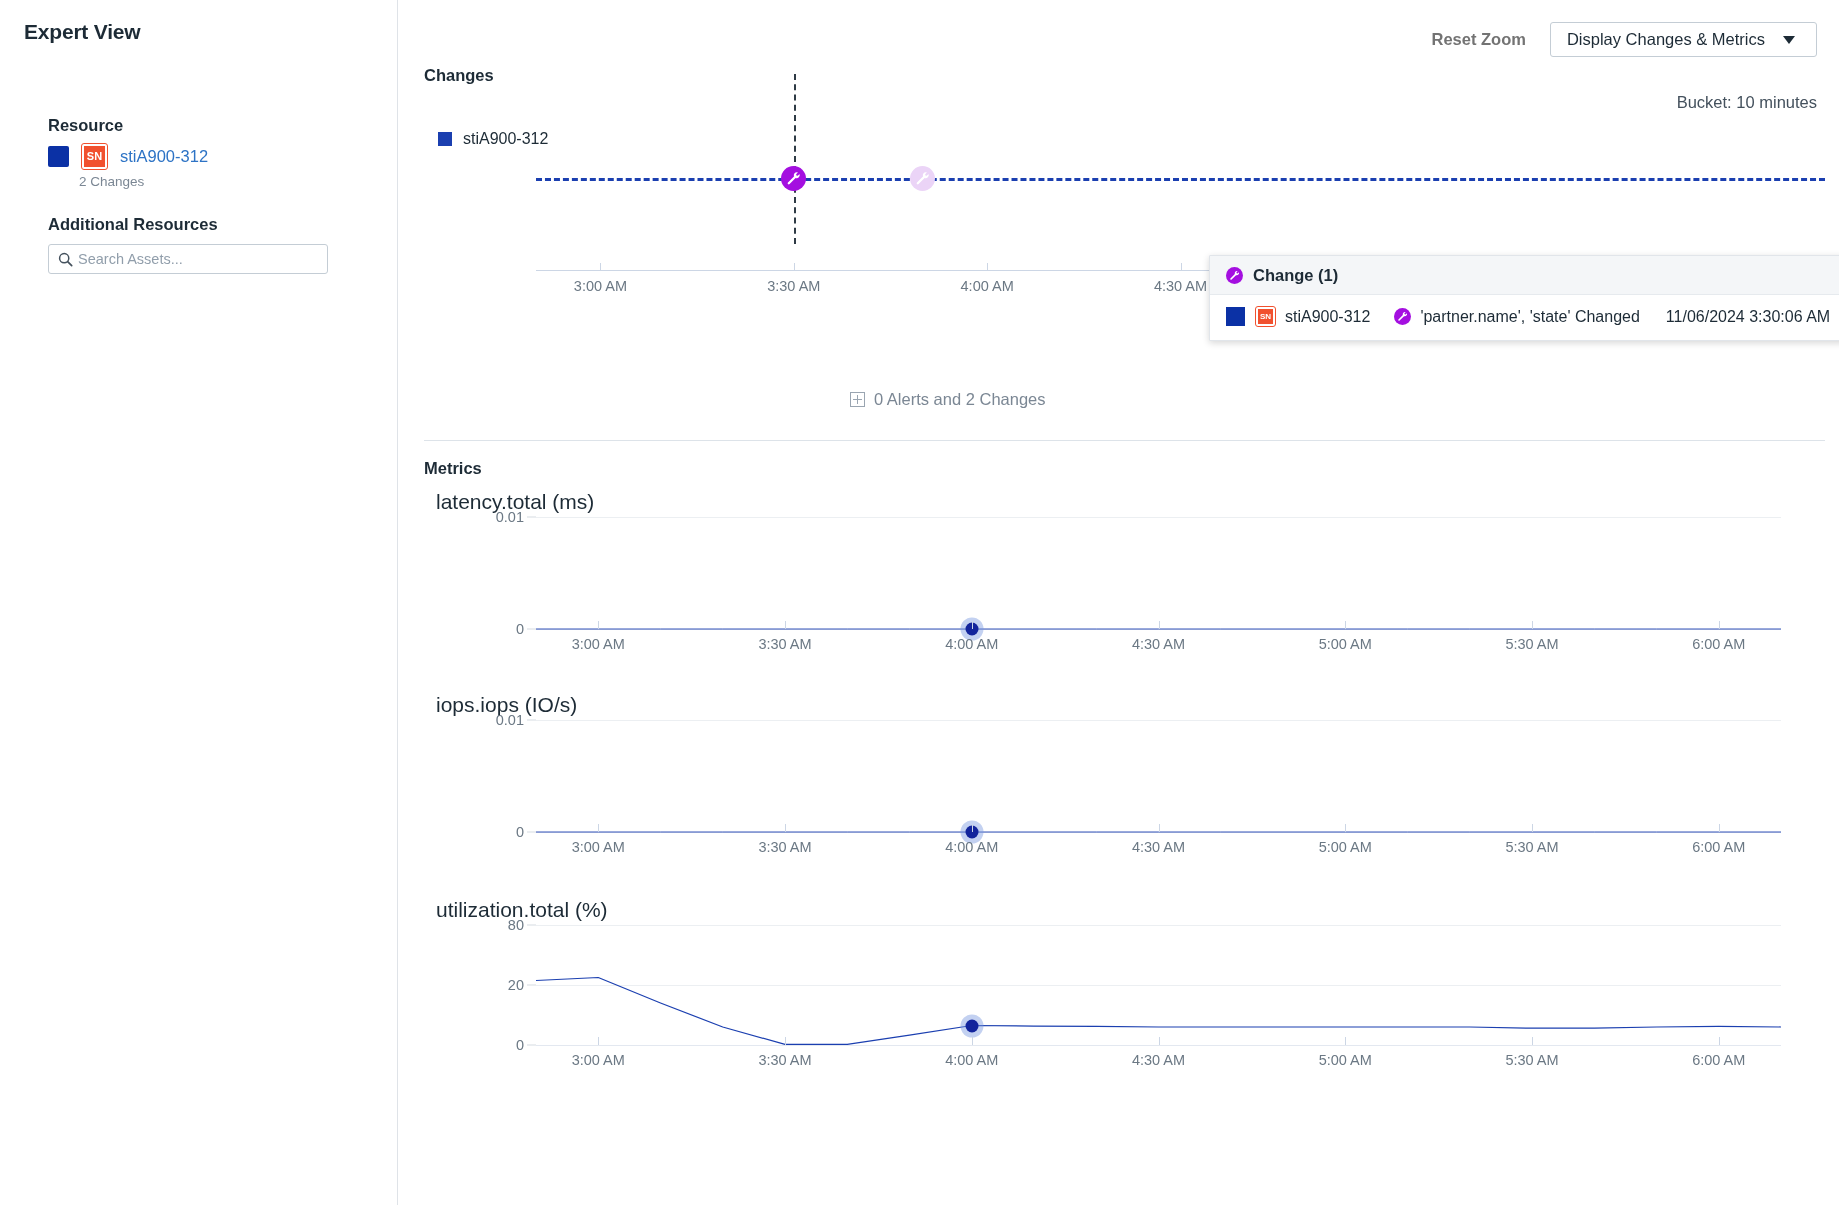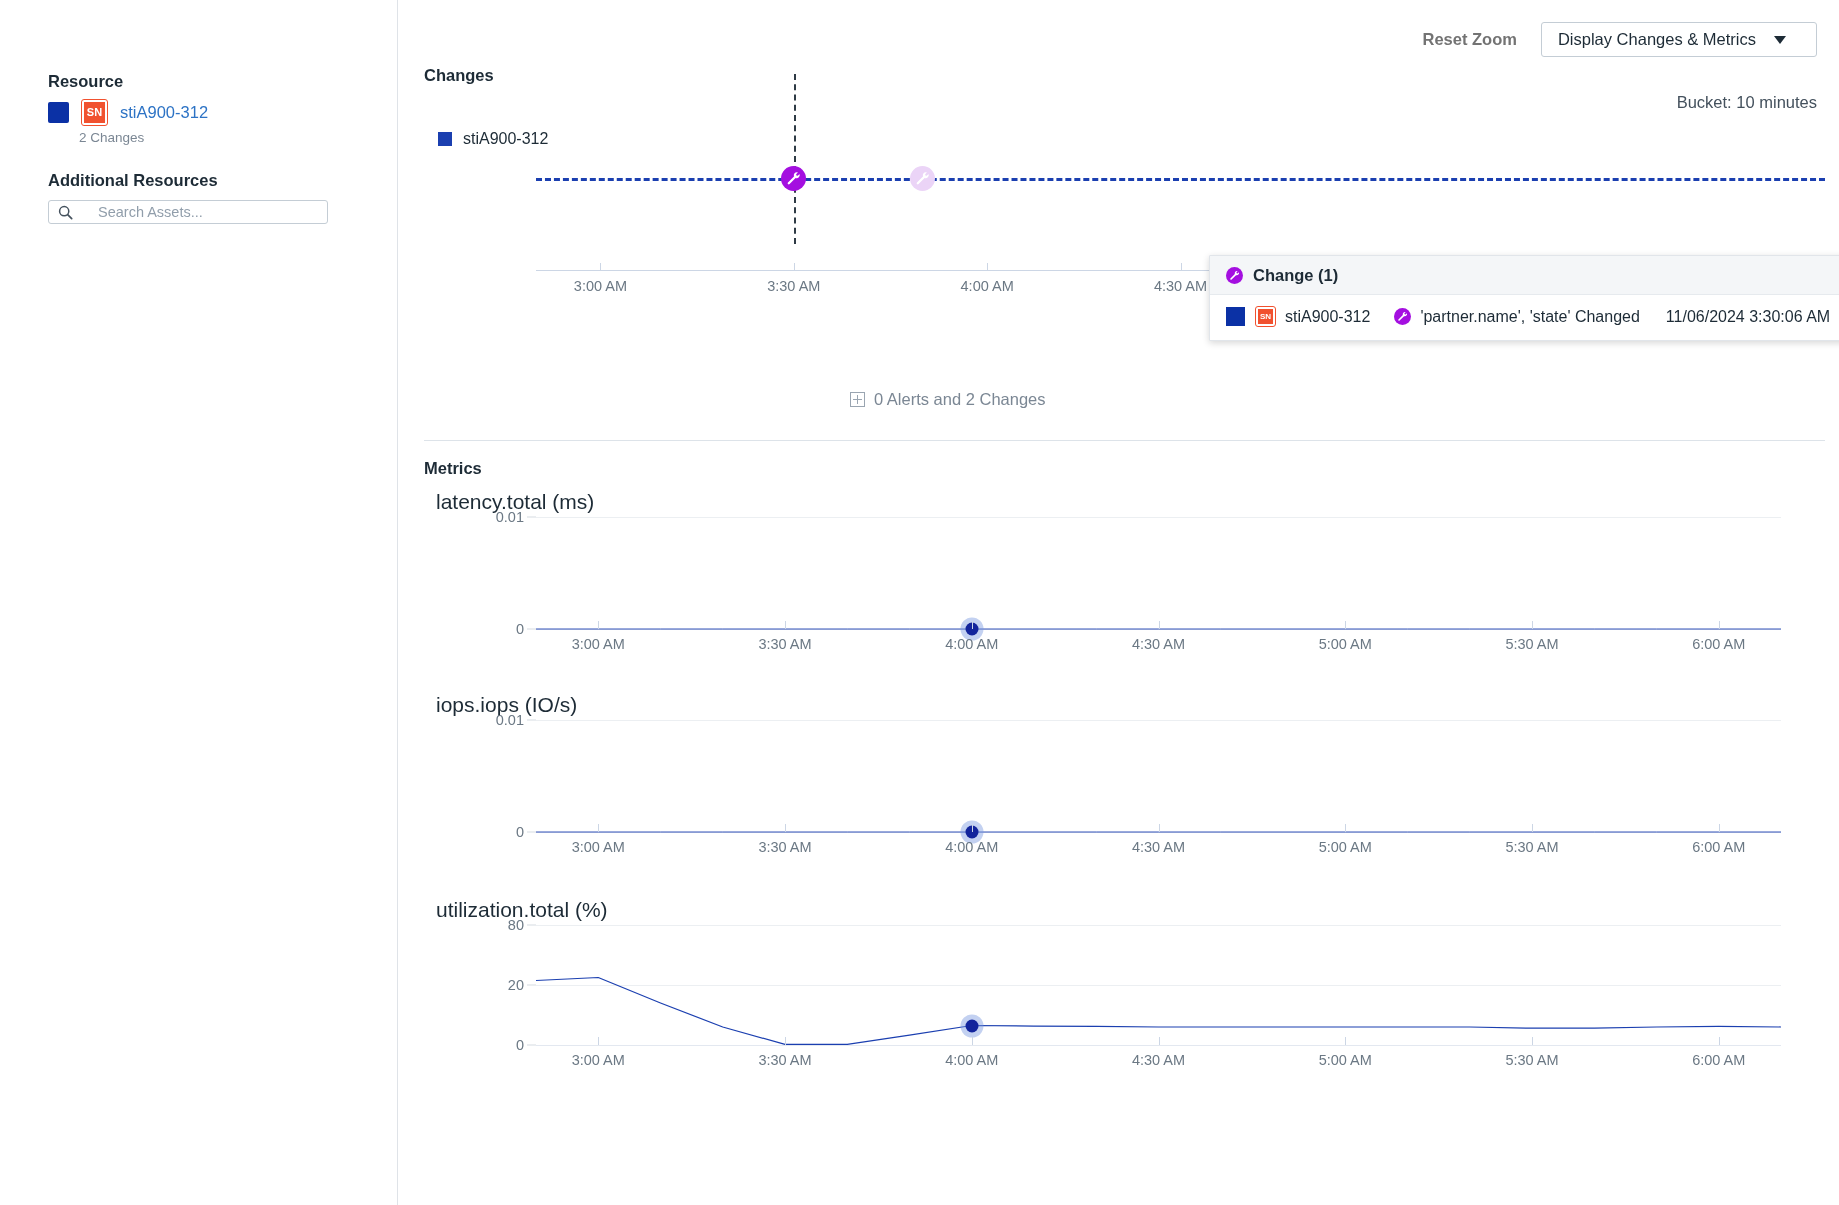--- a/index.html
+++ b/index.html
@@ -50,23 +50,23 @@
     font-size: 16.5px; color: #2d73c5; text-decoration: none; cursor: pointer;
   }
   .resource-sub {
     font-size: 13.5px; color: #7b8794; margin: 5px 0 0 31px;
   }
   .additional-label {
     font-size: 16.5px; font-weight: bold; color: #1d2b36;
     margin-top: 26px; margin-bottom: 10px;
   }
   .search-box {
-    width: 280px; height: 24px;
+    width: 280px; height: 30px;
     border: 1px solid #c4cdd5; border-radius: 3px;
-    display: flex; align-items: center; gap: 23px;
+    display: flex; align-items: center; gap: 3px;
     padding: 0 9px; background: #fff;
   }
   .search-box input {
     border: none; outline: none; flex: 1;
     font-family: "Liberation Sans", sans-serif;
     font-size: 14.5px; color: #44515d; background: transparent;
   }
   .search-box input::placeholder { color: #919eab; }
 
   
@@ -77,21 +77,21 @@
     display: flex; align-items: center; gap: 24px;
   }
   .reset-zoom {
     font-size: 16.5px; font-weight: bold; color: #737373;
     cursor: pointer;
   }
   .dropdown {
     border: 1px solid #c4cdd5; border-radius: 3px;
     height: 35px; min-width: 258px;
     display: flex; align-items: center; justify-content: space-between;
-    padding: 0 30px 0 16px; background: #fff;
+    padding: 0 21px 0 16px; background: #fff;
     font-size: 16.5px; color: #1d2b36; cursor: pointer;
   }
   .caret {
     width: 0; height: 0; margin-left: 18px;
     border-left: 6.5px solid transparent;
     border-right: 6.5px solid transparent;
     border-top: 8px solid #1d2b36;
   }
 
   .block-title {
@@ -223,20 +223,21 @@
   .m-marker i {
     width: 13px; height: 13px; border-radius: 50%; background: #12249c; display:block;
   }
 </style>
 </head>
 <body>
 
 <div class="app">
 
   <aside class="sidebar">
+    <div class="sidebar-title">Expert View</div>
     <div class="sidebar-body">
 
       <div class="section-label">Resource</div>
 
       <div class="resource-row">
         <span class="color-swatch"></span>
         <span class="sn-badge">SN</span>
         <a class="resource-link">stiA900-312</a>
       </div>
       <div class="resource-sub">2 Changes</div>

